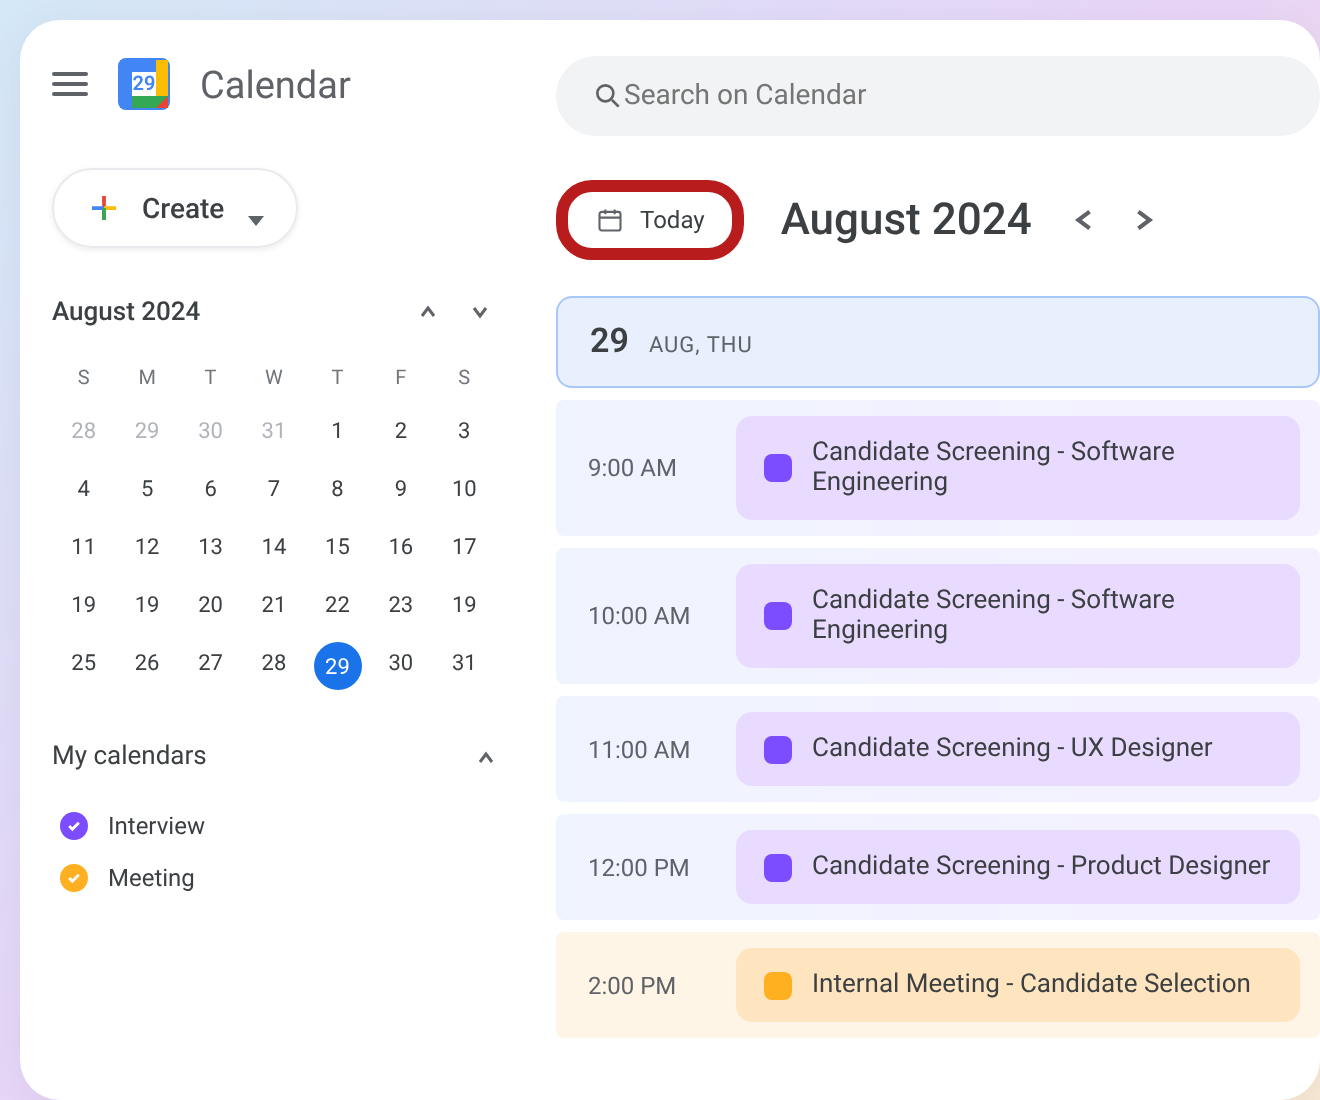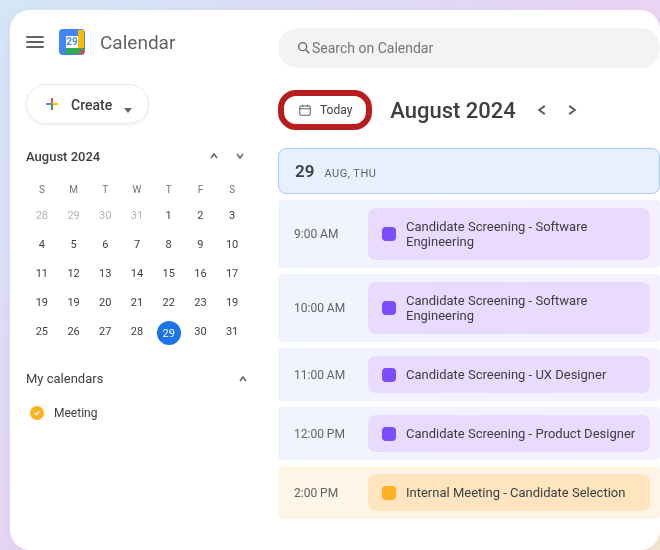--- a/index.html
+++ b/index.html
@@ -178,20 +178,28 @@
 
     <div class="my-cals">
       <div class="my-cals-header">
         <span>My calendars</span>
         <svg width="10" height="10" viewBox="0 0 10 10">
             <path d="M2 7 L5 3 L8 7" fill="none" stroke="#5f6368" stroke-width="1.5"></path>
           </svg>
       </div>
       <div id="cal-list">
           <div class="cal-item">
+            <span class="cal-check" style="background: rgb(124, 77, 255);">
+              <svg viewBox="0 0 10 10">
+                <path d="M2 5 L4 7 L8 3" fill="none" stroke="#fff" stroke-width="1.8"></path>
+              </svg>
+            </span>
+            <span>Interview</span>
+          </div>
+          <div class="cal-item">
             <span class="cal-check" style="background: rgb(255, 176, 32);">
               <svg viewBox="0 0 10 10">
                 <path d="M2 5 L4 7 L8 3" fill="none" stroke="#fff" stroke-width="1.8"></path>
               </svg>
             </span>
             <span>Meeting</span>
           </div>
         </div>
     </div>
   </div>

